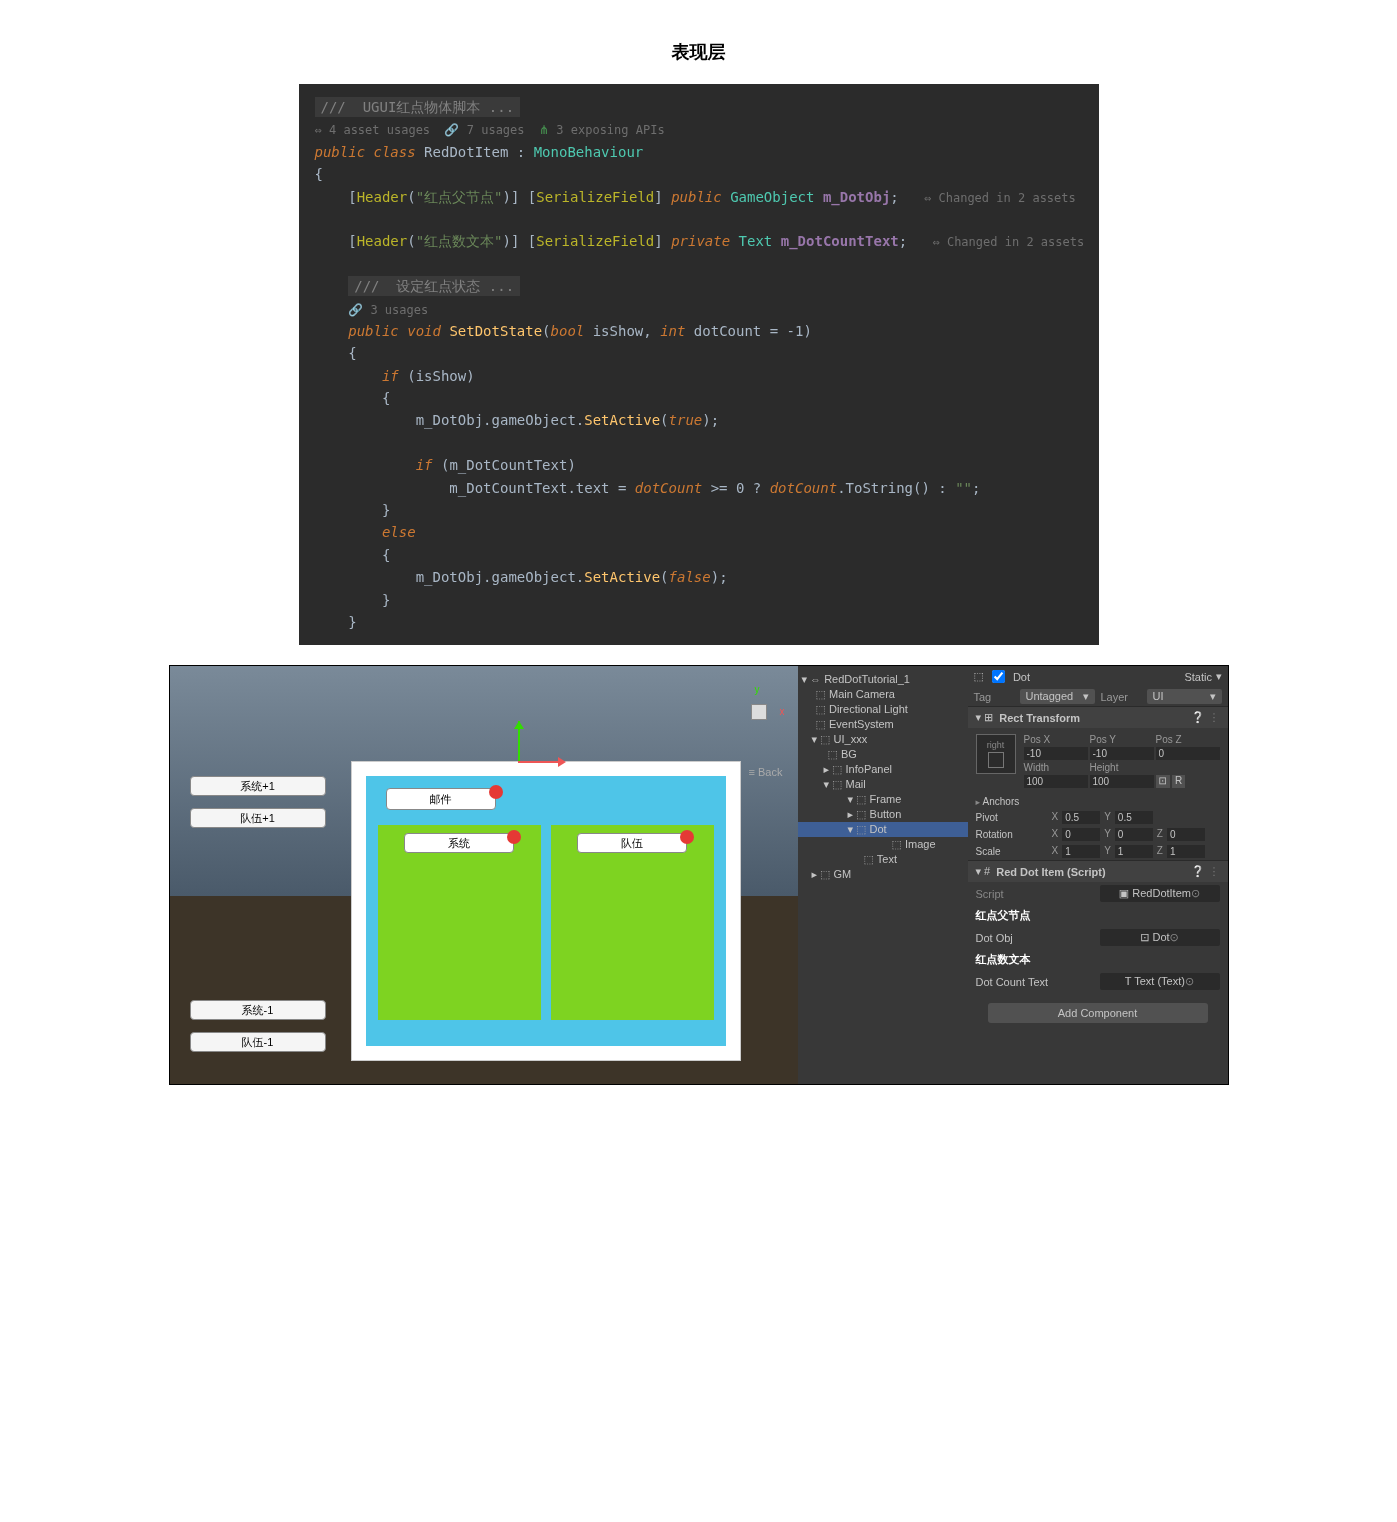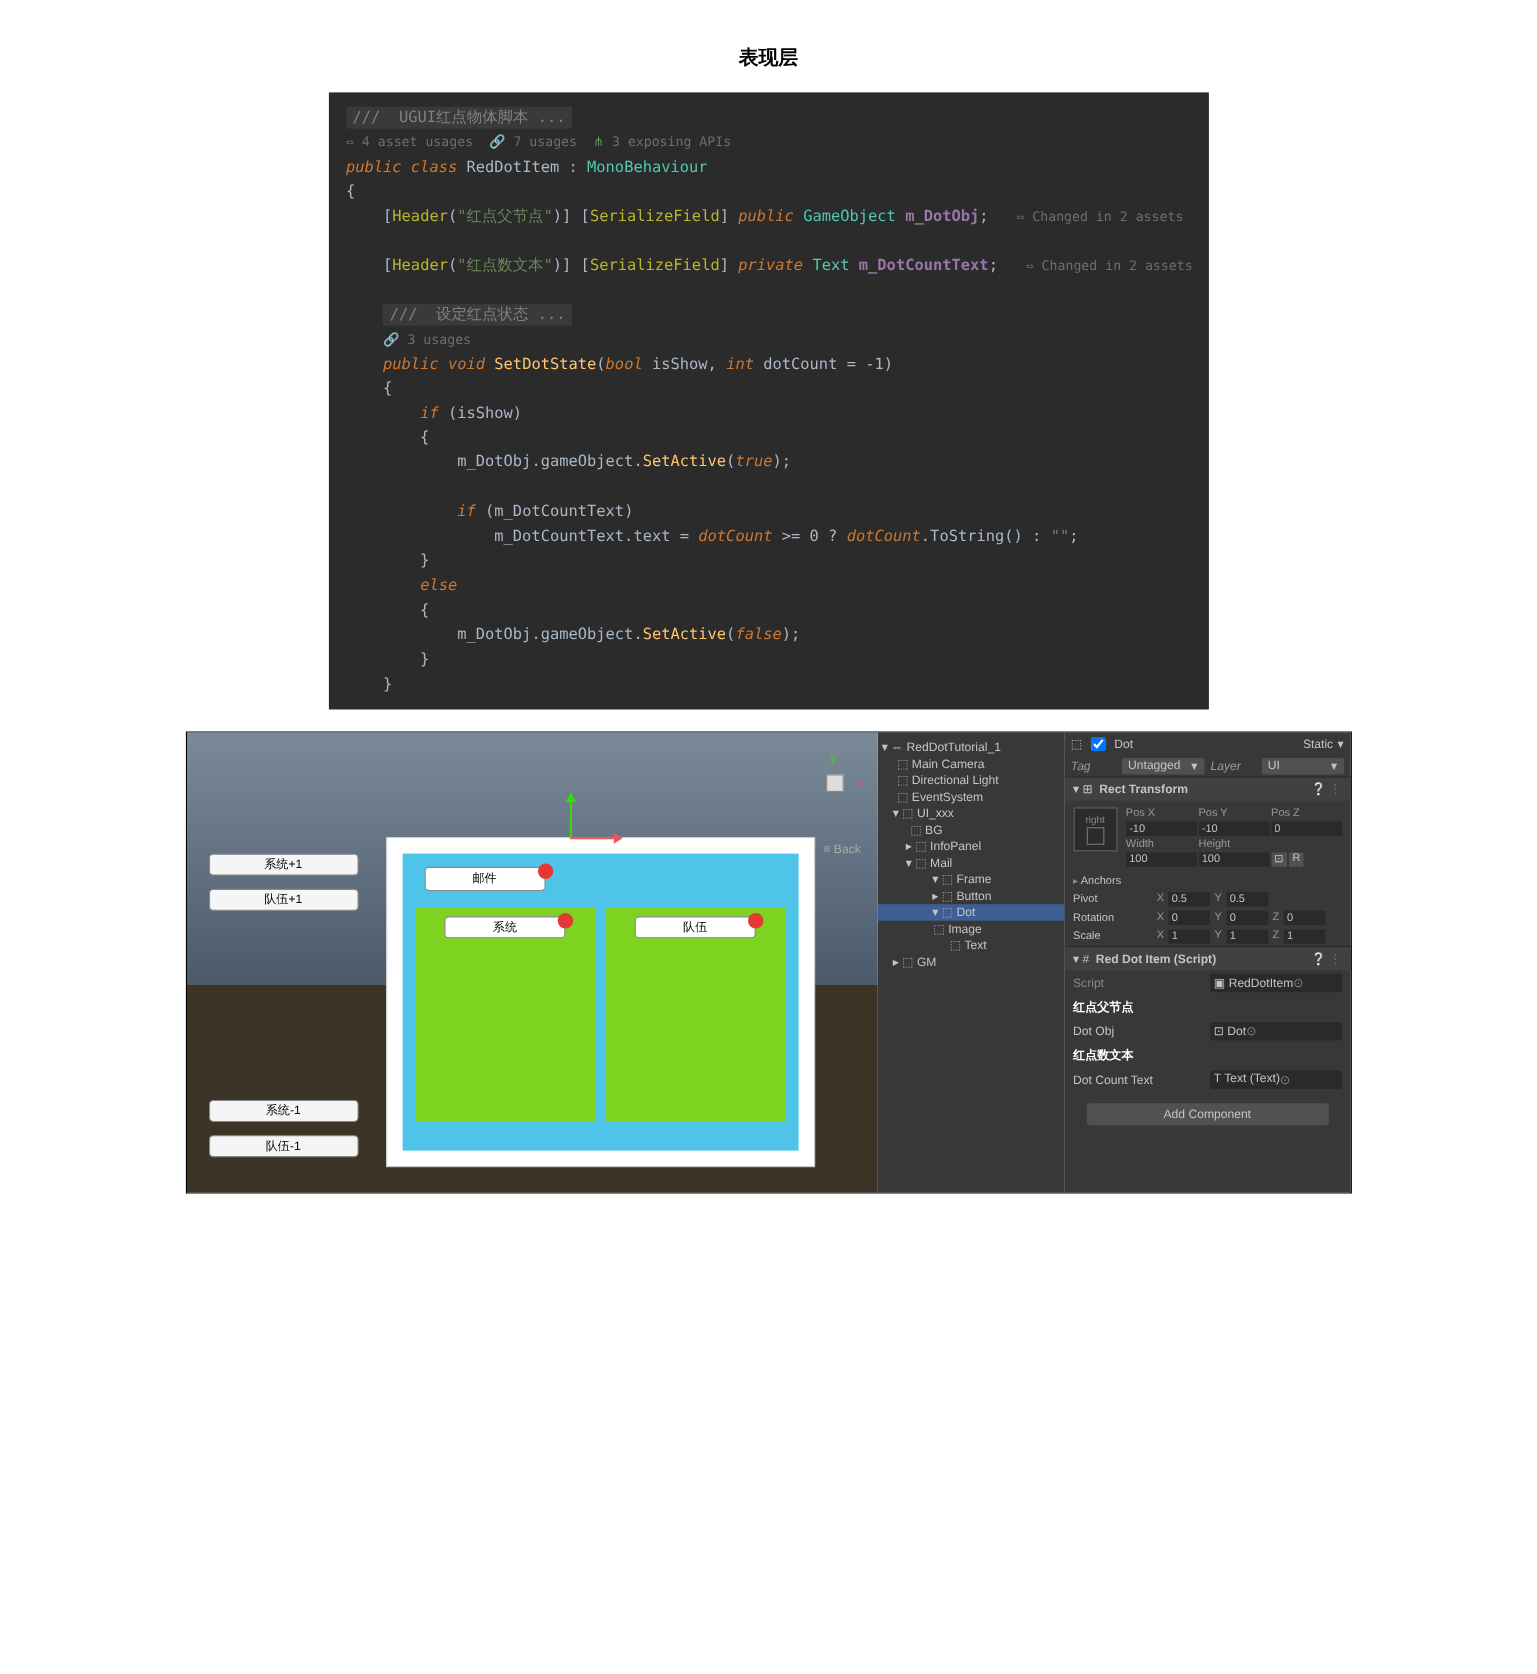--- a/index.html
+++ b/index.html
@@ -41,39 +41,39 @@
 .orient-gizmo .y-lbl { position: absolute; top: -2px; left: 22px; color: #3d0; font-size: 10px; }
 .orient-gizmo .x-lbl { position: absolute; top: 20px; right: -2px; color: #e55; font-size: 10px; }
 .hierarchy { width: 170px; background: #383838; color: #c4c4c4; font-size: 11px; padding: 6px 0; overflow: hidden; }
 .hier-item { padding: 1px 4px; white-space: nowrap; cursor: pointer; }
 .hier-item.selected { background: #3e5f96; }
 .cube-icon::before { content: "⬚"; color: #aaa; }
 .inspector { width: 260px; background: #383838; color: #c4c4c4; font-size: 11px; }
 .insp-header { display: flex; align-items: center; padding: 4px 6px; gap: 4px; }
 .insp-header input[type=checkbox] { margin: 0 4px; }
 .insp-row { display: flex; padding: 2px 6px; gap: 6px; align-items: center; }
-.insp-row label { color: #999; flex: 0 0 40px; font-style: italic; }
+.insp-row label { color: #999; flex: 0 0 40px; }
 .insp-dropdown { background: #515151; padding: 1px 6px; border-radius: 2px; flex: 1; display: flex; justify-content: space-between; }
 .comp-header { background: #414141; padding: 4px 8px; display: flex; align-items: center; gap: 6px; border-top: 1px solid #2a2a2a; }
 .comp-header .title { flex: 1; font-weight: bold; }
 .comp-header .help { color: #777; }
 .rect-transform { padding: 6px 8px; }
 .rect-grid { display: flex; gap: 8px; align-items: flex-start; }
 .anchor-box { width: 40px; height: 40px; border: 1px solid #666; background: #2b2b2b; display: flex; align-items: center; justify-content: center; font-size: 9px; color: #888; flex-direction: column; }
 .pos-grid { flex: 1; display: grid; grid-template-columns: repeat(3, 1fr); gap: 2px; font-size: 10px; }
 .pos-grid .lbl { color: #999; }
 .pos-grid input { width: 100%; background: #2a2a2a; border: none; color: #c4c4c4; padding: 1px 3px; font-size: 10px; }
 .prop-row { display: flex; padding: 2px 8px; gap: 6px; align-items: center; font-size: 10px; }
 .prop-row .plabel { flex: 0 0 70px; color: #c4c4c4; }
 .prop-row .xyz { display: flex; gap: 4px; flex: 1; }
 .prop-row .xyz span { color: #999; }
 .prop-row .xyz input { width: 38px; background: #2a2a2a; border: none; color: #c4c4c4; padding: 1px 3px; font-size: 10px; }
 .field-row { display: flex; padding: 3px 8px; gap: 24px; align-items: center; }
 .field-row .flabel { flex: 0 0 100px; }
-.field-row .fvalue { flex: 1; background: #2a2a2a; padding: 2px 4px; border-radius: 2px; display: flex; justify-content: flex-start; }
+.field-row .fvalue { flex: 1; background: #2a2a2a; padding: 2px 4px; border-radius: 2px; display: flex; justify-content: center; }
 .field-row .circle { color: #888; }
 .section-label { padding: 3px 8px; font-weight: bold; color: #fff; }
 .add-comp-btn { margin: 10px 20px; padding: 4px; background: #515151; text-align: center; border-radius: 3px; cursor: pointer; }
 .foldout::before { content: "▸ "; color: #888; font-size: 9px; }
 </style>
 </head>
 <body>
 
 <h2 class="page-title">表现层</h2>
 
@@ -144,21 +144,21 @@
     <div class="hier-item" style="padding-left:18px"><span class="cube-icon"></span> <span>Main Camera</span></div>
     <div class="hier-item" style="padding-left:18px"><span class="cube-icon"></span> <span>Directional Light</span></div>
     <div class="hier-item" style="padding-left:18px"><span class="cube-icon"></span> <span>EventSystem</span></div>
     <div class="hier-item" style="padding-left:14px">▾ <span class="cube-icon"></span> <span>UI_xxx</span></div>
     <div class="hier-item" style="padding-left:30px"><span class="cube-icon"></span> <span>BG</span></div>
     <div class="hier-item" style="padding-left:26px">▸ <span class="cube-icon"></span> <span>InfoPanel</span></div>
     <div class="hier-item" style="padding-left:26px">▾ <span class="cube-icon"></span> <span>Mail</span></div>
     <div class="hier-item" style="padding-left:50px">▾ <span class="cube-icon"></span> <span>Frame</span></div>
     <div class="hier-item" style="padding-left:50px">▸ <span class="cube-icon"></span> <span>Button</span></div>
     <div class="hier-item selected" style="padding-left:50px">▾ <span class="cube-icon"></span> <span>Dot</span></div>
-    <div class="hier-item" style="padding-left:51px"><span class="cube-icon"></span> <span>Image</span></div>
+    <div class="hier-item" style="padding-left:94px"><span class="cube-icon"></span> <span>Image</span></div>
     <div class="hier-item" style="padding-left:66px"><span class="cube-icon"></span> <span>Text</span></div>
     <div class="hier-item" style="padding-left:14px">▸ <span class="cube-icon"></span> <span>GM</span></div>
   </div>
 
   <div class="inspector">
     <div class="insp-header">
       <span>⬚</span>
       <input type="checkbox" checked="" style="">
       <span style="flex:1">Dot</span>
       <span>Static</span> ▾

